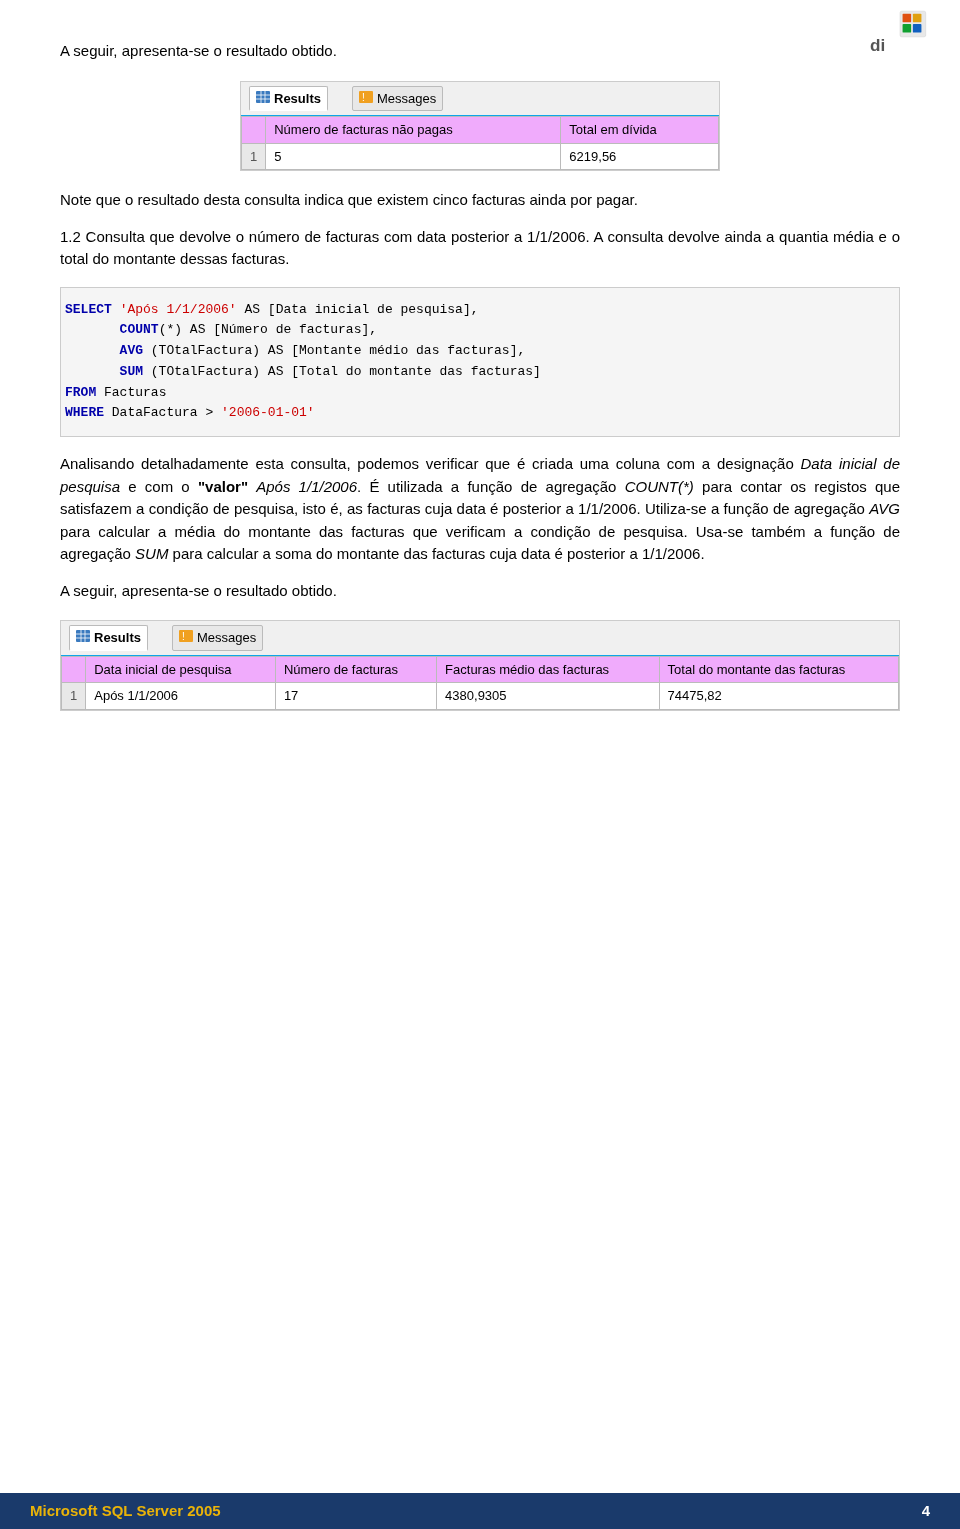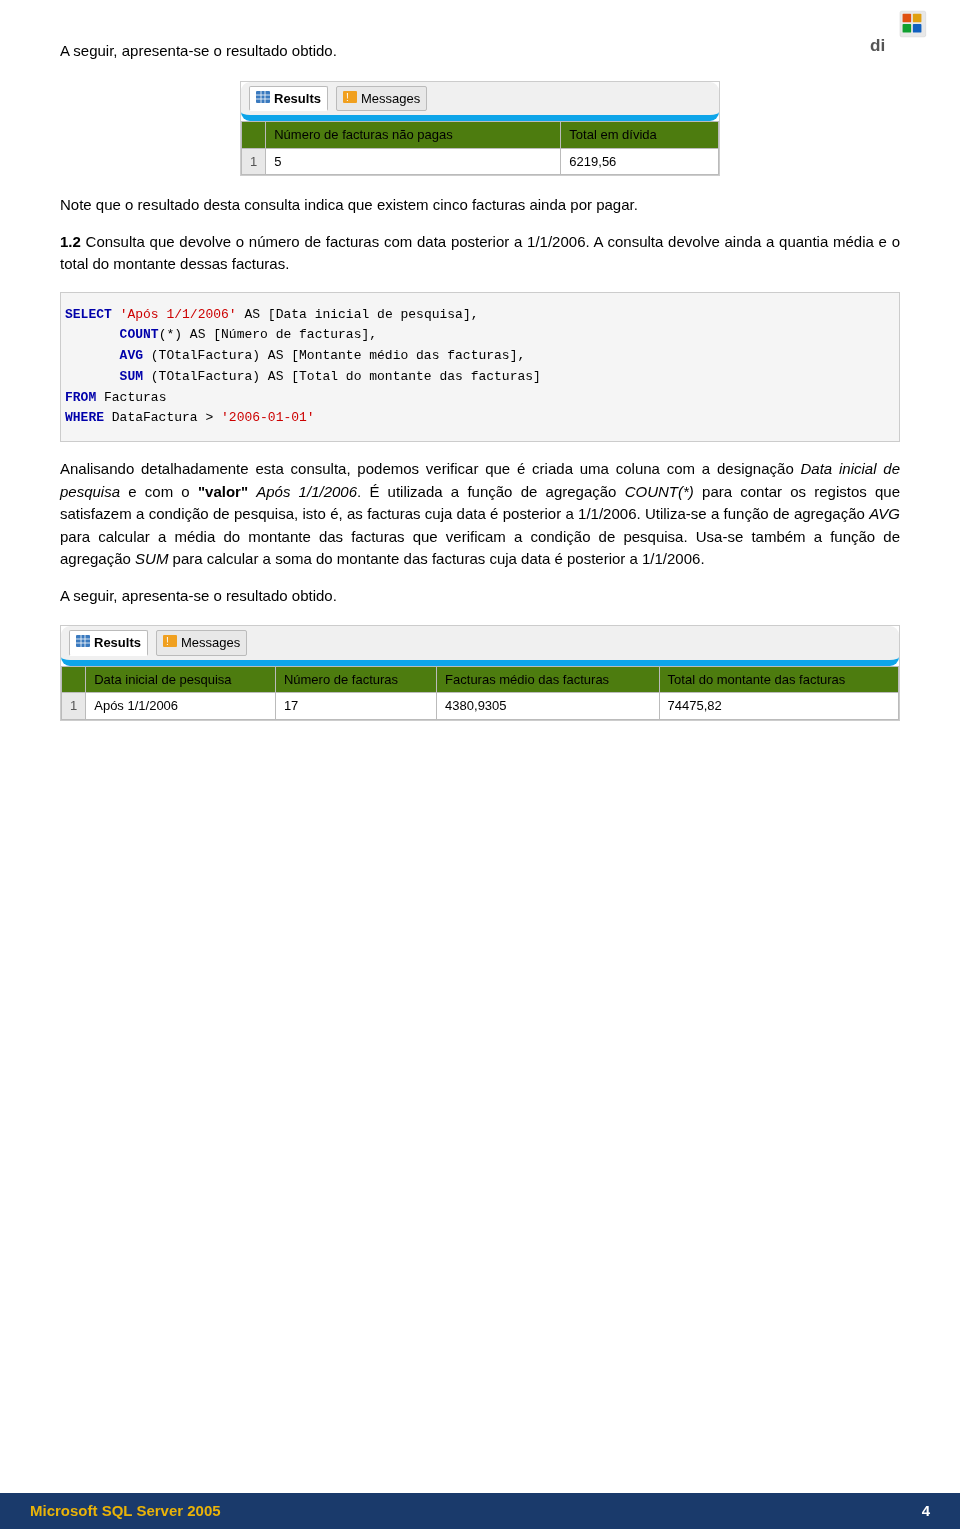--- a/index.html
+++ b/index.html
@@ -43,24 +43,23 @@
     
     .result-table-container {
       margin: 18px auto;
       width: 480px;
       border: 1px solid #ccc;
     }
     .result-tabs {
       display: flex;
       align-items: center;
       background: #f0f0f0;
-      border-bottom: 6px solid #0ea5e9;
+      border-bottom: 1px solid #0ea5e9;
       padding: 4px 8px;
-      gap: 8px;
-      border-radius: 9px;
+      gap: 24px;
     }
     .result-tab {
       display: flex;
       align-items: center;
       gap: 4px;
       font-size: 13px;
       padding: 2px 6px;
       background: #e8e8e8;
       border: 1px solid #bbb;
       border-radius: 2px;
@@ -71,21 +70,21 @@
       border-bottom: 1px solid #fff;
       font-weight: bold;
     }
 
     .result-table {
       width: 100%;
       border-collapse: collapse;
       font-size: 13px;
     }
     .result-table th {
-      background: #4d7c0f;
+      background: #f0abfc;
       border: 1px solid #bbb;
       padding: 3px 8px;
       text-align: left;
       font-weight: normal;
     }
     .result-table td {
       border: 1px solid #bbb;
       padding: 3px 8px;
       background: #ffffff;
     }
@@ -105,21 +104,21 @@
       font-size: 13px;
       margin: 16px 0;
       line-height: 1.6;
       white-space: pre;
     }
     .sql-kw { color: #0000aa; font-weight: bold; }
     .sql-str { color: #cc0000; }
 
     
     .section-num {
-      font-weight: bold;
+      font-weight: normal;
       font-size: 15px;
     }
 
     
     .bottom-bar {
       position: absolute;
       bottom: 0;
       left: 0;
       right: 0;
       height: 36px;

